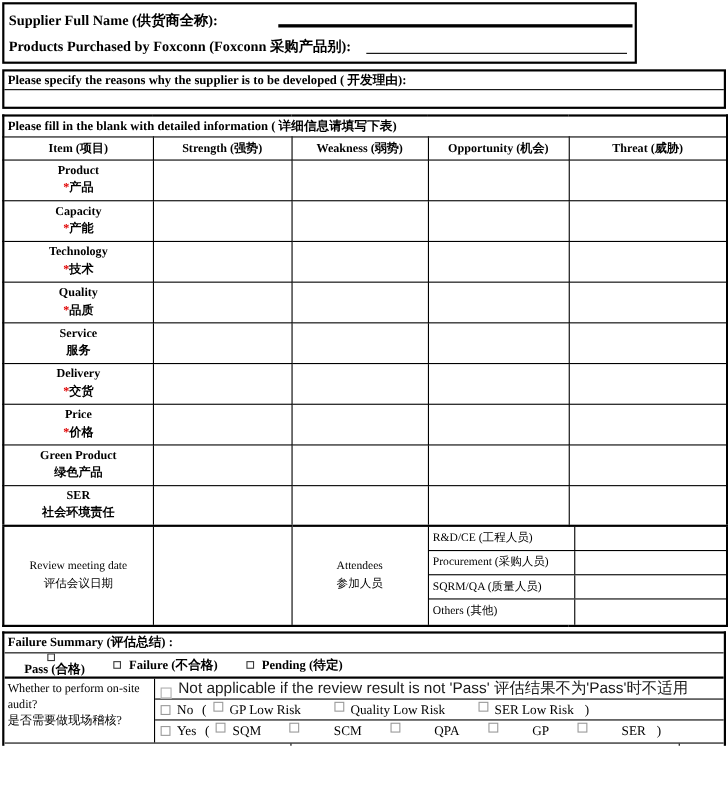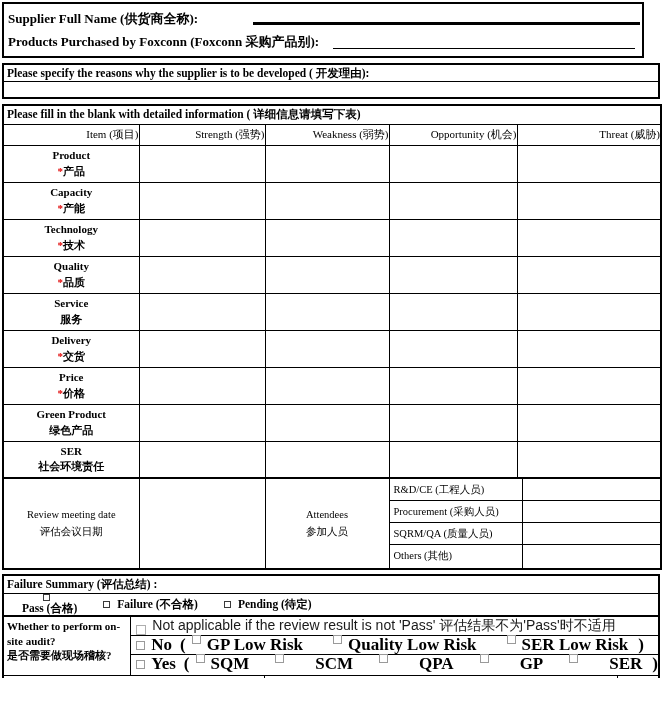--- a/index.html
+++ b/index.html
@@ -3,55 +3,55 @@
 <meta charset="utf-8">
 <style>
   * { margin:0; padding:0; box-sizing:border-box; }
   html,body { background:#ffffff; }
   .page {
     position:relative; width:662px; height:719px; overflow:hidden;
     background:#fff; color:#000;
     font-family:"Liberation Serif","DejaVu Serif",serif;
   }
   
-  .top-box { margin:2px 0 0 2px; width:642px; height:56px; border:2px solid #000; padding:1px 2px 0 2px; }
+  .top-box { margin:2px 0 0 2px; width:577px; height:56px; border:2px solid #000; padding:1px 2px 0 2px; }
   .tb-row { display:flex; align-items:flex-end; height:23px; }
   .tb-label { font-weight:bold; font-size:13px; white-space:nowrap; padding-left:2px; }
   .fill-thick { flex:1; border-bottom:3px solid #000; margin:0 0 3px 55px; }
   .fill-thin  { flex:1; border-bottom:1.5px solid #000; margin:0 5px 2px 14px; }
   
   .reasons-box { margin:5px 0 0 2px; width:658px; border:2px solid #000; }
   .reasons-label { height:17px; border-bottom:1px solid #000; font-weight:bold; font-size:11.5px; line-height:16px; padding-left:3px; white-space:nowrap; }
   .reasons-empty { height:15px; }
   
   table.swot { margin:5px 0 0 2px; width:658px; border-collapse:collapse; table-layout:fixed; border:2px solid #000; }
   table.swot td, table.swot th { border:1px solid #000; }
   tr.instr td { font-weight:bold; font-size:11.5px; text-align:left; height:19px; padding-left:3px; white-space:nowrap; }
-  tr.head th { height:21px; font-size:11px; font-weight:normal; text-align:right; }
+  tr.head th { height:21px; font-size:11px; font-weight:bold; text-align:center; }
   tr.item { height:37px; }
   td.item-cell { font-weight:bold; font-size:11px; text-align:center; line-height:1.4; }
   .star { color:var(--asterisk,#e00000); }
   tr.meet td { border-top:2px solid #000; }
   tr.meet { height:90px; }
   td.meet-left, td.meet-att { font-size:10.5px; text-align:center; line-height:1.55; font-weight:normal; }
   td.roles-cell { padding:0; vertical-align:top; }
   .role-row { display:flex; height:22px; border-bottom:1px solid #000;gap:16px; }
   .role-row:last-child { border-bottom:none; height:23px; }
   .role-label { width:133px; border-right:1px solid #000; font-size:10.5px; line-height:21px; padding-left:4px; white-space:nowrap; }
   .role-value { flex:1; }
   
   .bottom-box { margin:4px 0 0 2px; width:658px; border:2px solid #000; border-bottom:none; height:104px; overflow:hidden; }
   .summary-row { height:18px; border-bottom:1px solid #000; font-weight:bold; font-size:11.5px; line-height:17px; padding-left:3px; }
   .result-row { height:23px; border-bottom:2px solid #000; font-weight:bold; font-size:11.5px; display:flex; align-items:center; padding-left:3px; }
   .result-opt { display:flex; align-items:center; margin-left:26px; }
   .result-opt.first { margin-left:15px;flex-direction:column; }
   .audit-wrap { display:flex; height:59px; border-bottom:1px solid #000; }
-  .audit-q { width:137px; border-right:1px solid #000; font-weight:bold; font-size:11px; line-height:1.32; padding:2px 2px 0 3px; }
+  .audit-q { width:137px; border-right:1px solid #000; font-weight:normal; font-size:11px; line-height:1.32; padding:2px 2px 0 3px; }
   .audit-opts { flex:1; display:flex; flex-direction:column; }
-  .audit-row { height:19px; border-bottom:1px solid #000; display:flex; align-items:center; padding-left:5px; font-weight:bold; font-size:17px; white-space:nowrap; }
+  .audit-row { height:19px; border-bottom:1px solid #000; display:flex; align-items:center; padding-left:5px; font-weight:normal; font-size:12px; white-space:nowrap; }
   .audit-row:last-child { border-bottom:none; height:18px; }
   .audit-row.na { font-family:Liberation Sans, sans-serif; font-weight:normal; font-size:14px; color:#1a1a1a;align-items:flex-end; }
   .sub-opt { display:flex; align-items:flex-start; }
   .gap30 { margin-left:30px; } .gap26 { margin-left:26px;gap:25px; }
   .paren { margin:0 6px 0 8px; }
   .paren-close { margin-left:10px; }
   .partial-row { position:relative; height:6px; }
   .pv { position:absolute; top:0; bottom:0; width:1px; background:#000; }
   
   .cb { display:inline-block; width:9px; height:9px; border:1.5px solid var(--cbgray,#9a9a9a); margin-right:6px; flex:0 0 auto; background:#fff; }

